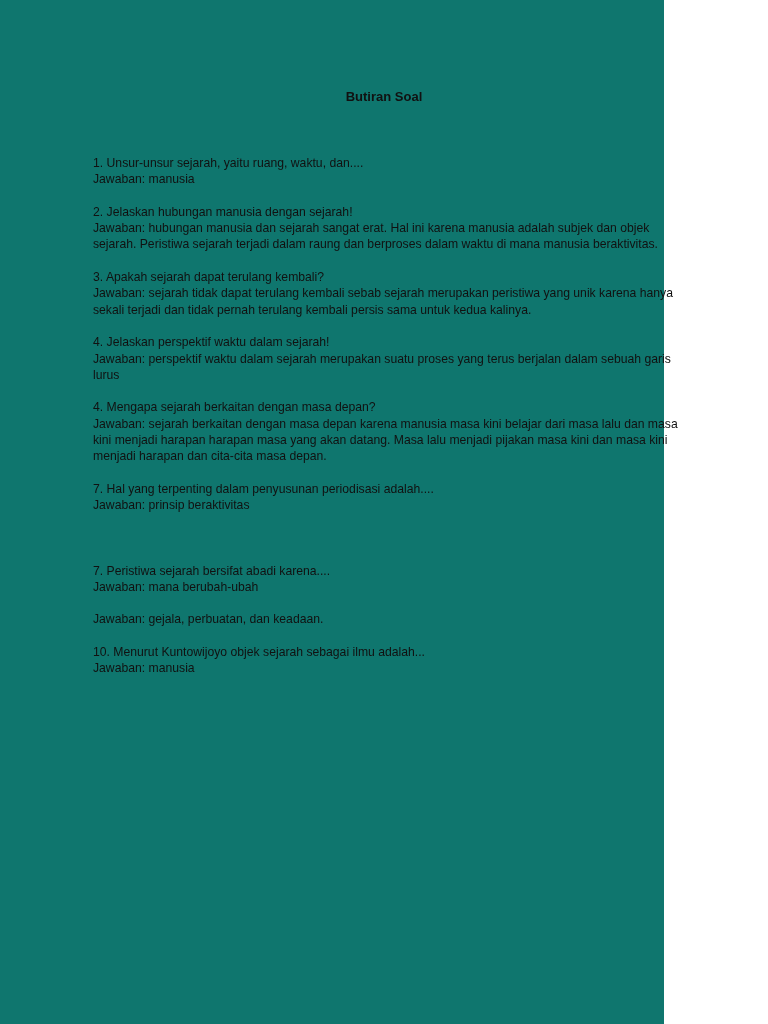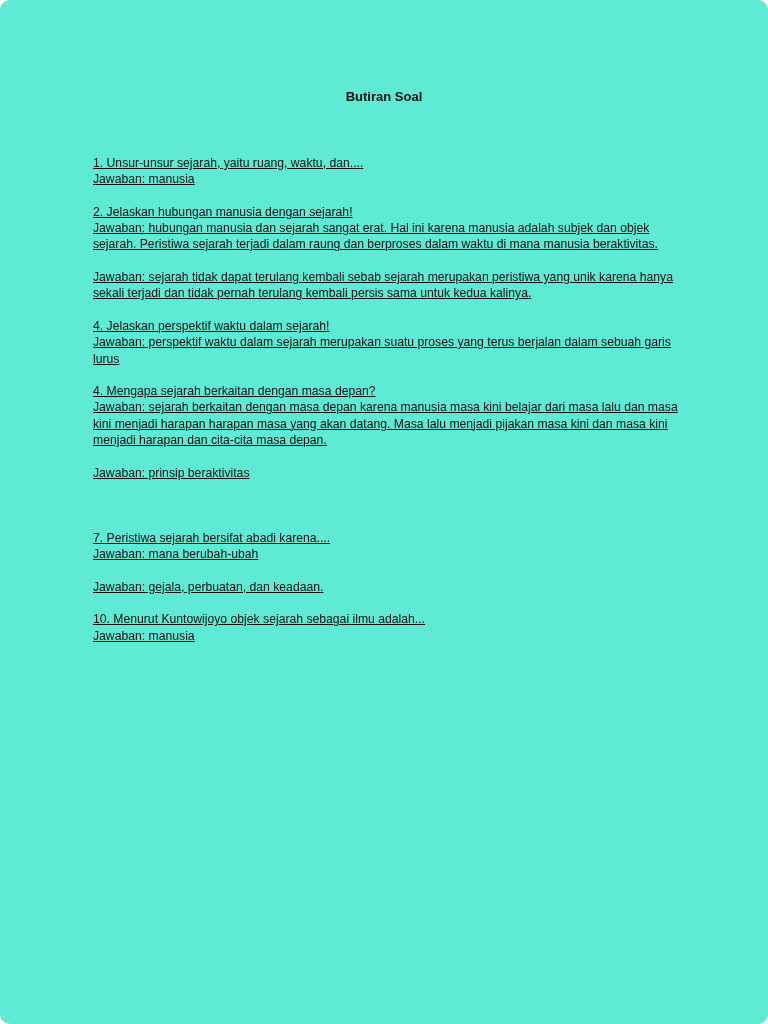--- a/index.html
+++ b/index.html
@@ -12,24 +12,23 @@
       height: 1024px;
       position: relative;
       overflow: hidden;
       font-family: "Liberation Sans", "DejaVu Sans", sans-serif;
       color: #111111;
     }
     .page {
       position: absolute;
       left: 0;
       top: 0;
-      width: 768px;
+      width: 664px;
       height: 1024px;
-      background: #5eead4;
-      border-radius: 10px;
+      background: #0f766e;
     }
     .title-block {
       position: absolute;
       top: 87px;
       left: 0;
       width: 768px;
       text-align: center;
       font-weight: bold;
       font-size: 13px;
       line-height: 19px;
@@ -44,54 +43,55 @@
     }
     .qa {
       margin: 0 0 16.3px 0;
     }
     .qa.gap-large {
       margin-bottom: 49px;
     }
     .question, .answer {
       display: block;
       white-space: normal;
-      text-decoration: underline;
     }
   </style>
 </head>
 <body>
 
 <div class="page">
   <div class="title-block">
     <div>Butiran Soal</div>
   </div>
 
   <div class="content">
     <div class="qa">
       <span class="question">1. Unsur-unsur sejarah, yaitu ruang, waktu, dan....</span>
       <span class="answer">Jawaban: manusia</span>
     </div>
     <div class="qa">
       <span class="question">2. Jelaskan hubungan manusia dengan sejarah!</span>
       <span class="answer">Jawaban: hubungan manusia dan sejarah sangat erat. Hal ini karena manusia adalah subjek dan objek sejarah. Peristiwa sejarah terjadi dalam raung dan berproses dalam waktu di mana manusia beraktivitas.</span>
     </div>
     <div class="qa">
+      <span class="question">3. Apakah sejarah dapat terulang kembali?</span>
       <span class="answer">Jawaban: sejarah tidak dapat terulang kembali sebab sejarah merupakan peristiwa yang unik karena hanya sekali terjadi dan tidak pernah terulang kembali persis sama untuk kedua kalinya.</span>
     </div>
     <div class="qa">
       <span class="question">4. Jelaskan perspektif waktu dalam sejarah!</span>
       <span class="answer">Jawaban: perspektif waktu dalam sejarah merupakan suatu proses yang terus berjalan dalam sebuah garis lurus</span>
     </div>
     <div class="qa">
     </div>
     <div class="qa">
       <span class="question">4. Mengapa sejarah berkaitan dengan masa depan?</span>
       <span class="answer">Jawaban: sejarah berkaitan dengan masa depan karena manusia masa kini belajar dari masa lalu dan masa kini menjadi harapan harapan masa yang akan datang. Masa lalu menjadi pijakan masa kini dan masa kini menjadi harapan dan cita-cita masa depan.</span>
     </div>
     <div class="qa gap-large">
+      <span class="question">7. Hal yang terpenting dalam penyusunan periodisasi adalah....</span>
       <span class="answer">Jawaban: prinsip beraktivitas</span>
     </div>
     <div class="qa">
       <span class="question">7. Peristiwa sejarah bersifat abadi karena....</span>
       <span class="answer">Jawaban: mana berubah-ubah</span>
     </div>
     <div class="qa">
       <span class="answer">Jawaban: gejala, perbuatan, dan keadaan.</span>
     </div>
     <div class="qa">

